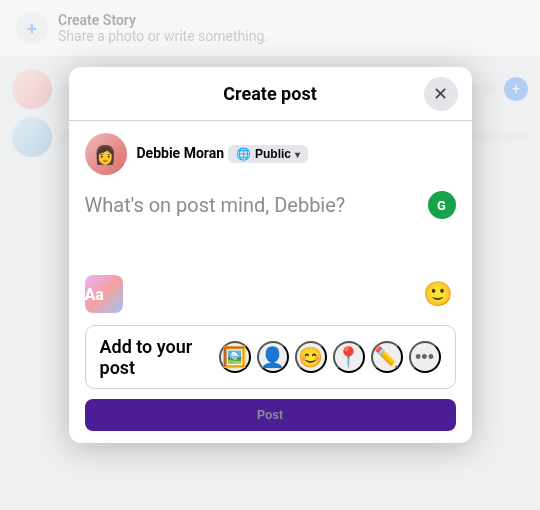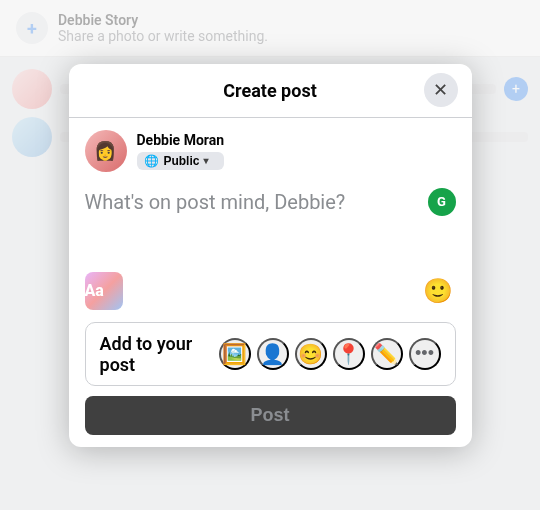--- a/index.html
+++ b/index.html
@@ -168,21 +168,20 @@
       overflow: hidden;
       display: flex;
       align-items: center;
       justify-content: center;
       color: #fff;
       font-size: 18px;
     }
 
     .user-info {
       display: flex;
-      flex-direction: column;
       gap: 4px;
     }
 
     .user-name {
       font-size: 14px;
       font-weight: 700;
       color: #050505;
     }
 
     .user-privacy {
@@ -293,45 +292,45 @@
       align-items: center;
       justify-content: center;
       font-size: 20px;
       cursor: pointer;
       border-radius: 50%;
     }
 
     .post-button {
       width: 100%;
       padding: 9px;
-      background: #404040;
+      background: #4c1d95;
       border: none;
       border-radius: 8px;
-      font-size: 18px;
+      font-size: 12px;
       font-weight: 700;
       color: #8a8d91;
       cursor: not-allowed;
     }
 
     .more-icon {
       font-size: 18px;
       color: #65676b;
       cursor: pointer;
     }
   </style>
 </head>
 <body>
 
 <div class="bg-layer">
   <div class="bg-create-story">
     <div class="bg-create-story-icon">
       <span>+</span>
     </div>
     <div class="bg-story-text">
-      <h4>Debbie Story</h4>
+      <h4>Create Story</h4>
       <p>Share a photo or write something.</p>
     </div>
   </div>
   <div class="bg-feed">
     <div class="bg-avatar-row">
       <div class="bg-avatar pink"></div>
       <div class="bg-line"></div>
       <div class="bg-add-btn">+</div>
     </div>
     <div class="bg-avatar-row">

